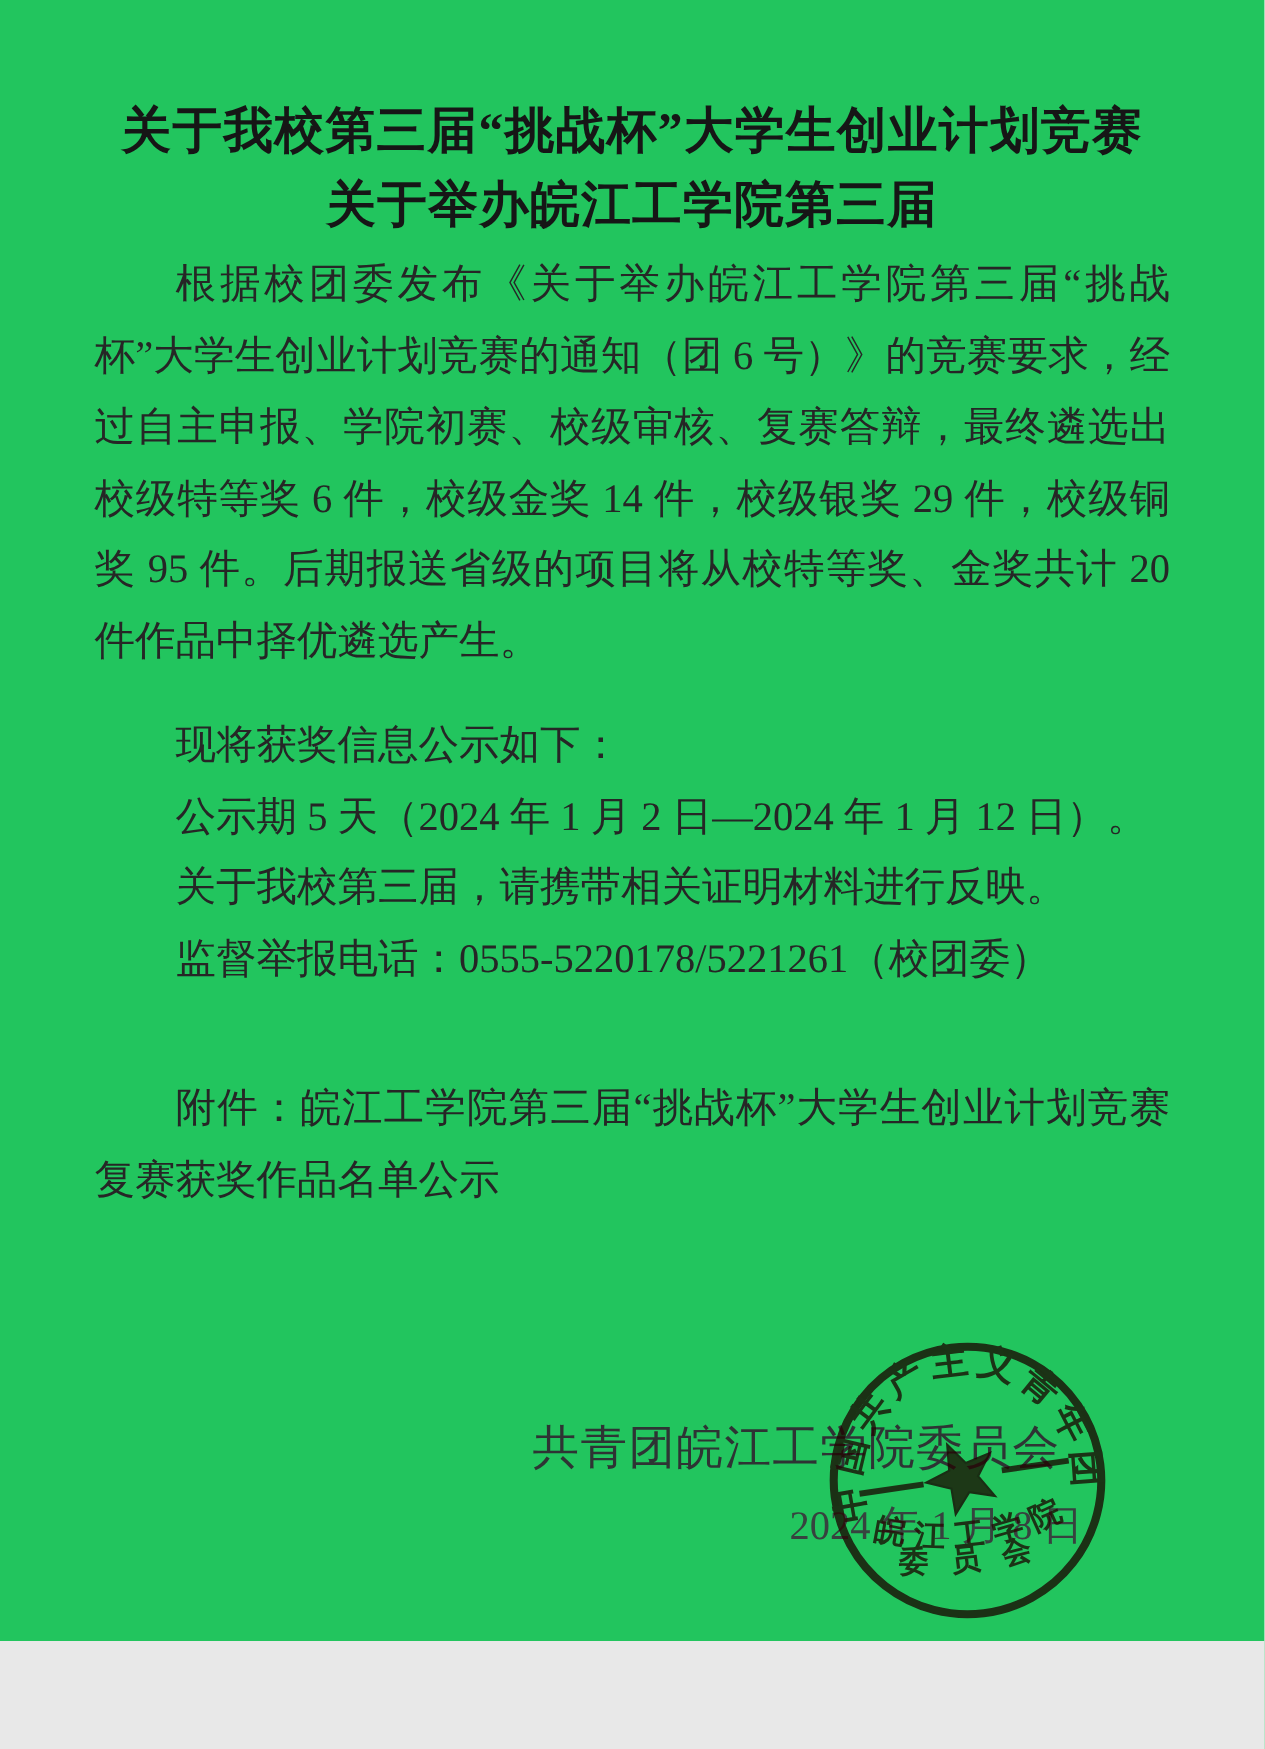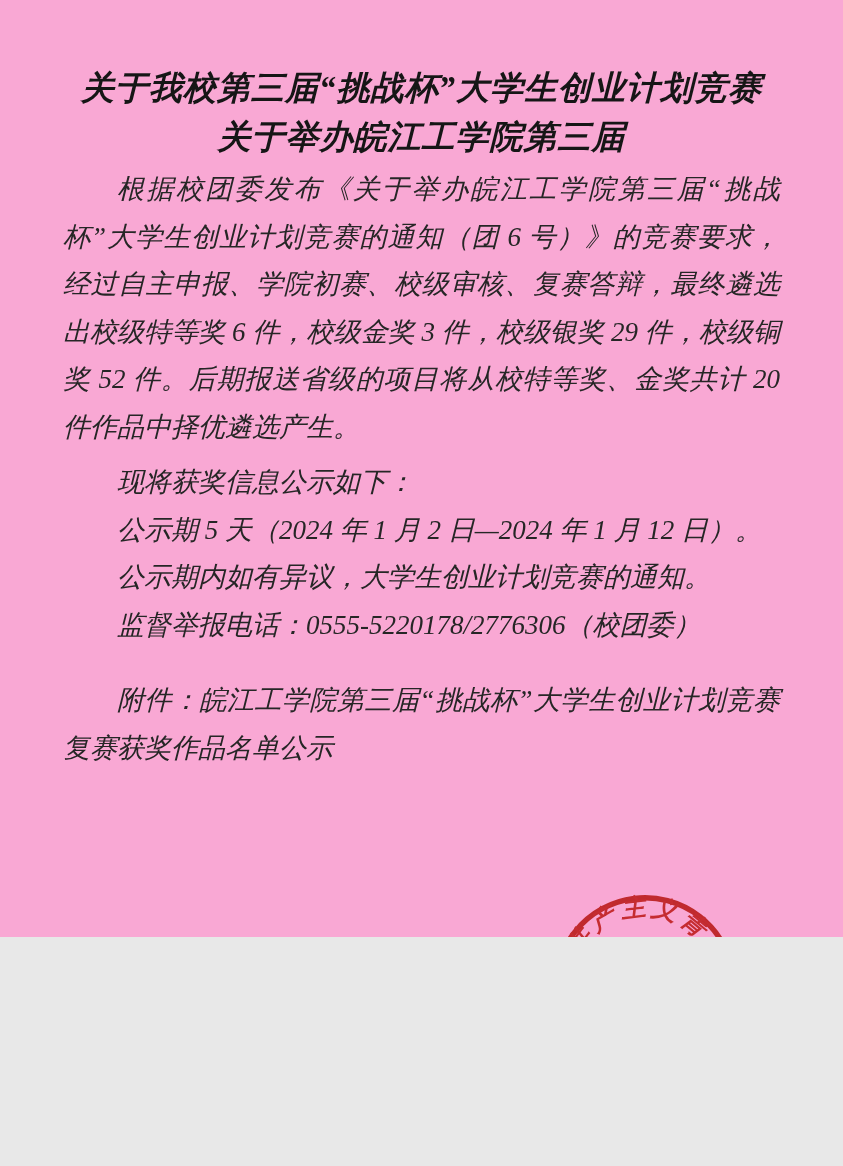--- a/index.html
+++ b/index.html
@@ -1,25 +1,24 @@
 <!DOCTYPE html>
 <html><head>
 <meta charset="utf-8">
 <style>
   html, body { margin: 0; padding: 0; background: #e8e8e8; }
   .page {
     position: relative;
     width: 843px;
-    height: 937px;
+    height: 1094px;
     margin: 0 auto;
-    background: #f9a8d4;
+    background: #22c55e;
     overflow: hidden;
     font-family: "Liberation Serif", "DejaVu Serif", serif;
     color: #262626;
-    font-style: italic;
   }
   .title-block {
     margin-top: 64px;
     text-align: center;
     font-size: 33px;
     font-weight: bold;
     line-height: 49px;
     letter-spacing: 1px;
     color: #161616;
   }
@@ -27,22 +26,22 @@
     margin-top: 4px;
     padding: 0 63px;
     font-size: 27px;
     line-height: 47.5px;
     text-align: justify;
   }
   .body-block p {
     margin: 0;
     text-indent: 2em;
   }
-  .body-block p.p-sub { margin-top: 8px; }
-  .body-block p.p-attachment { margin-top: 28px; }
+  .body-block p.p-sub { margin-top: 22px; }
+  .body-block p.p-attachment { margin-top: 52px; }
   .signature {
     position: absolute;
     top: 944px;
     right: 136px;
     font-size: 31px;
     letter-spacing: 1px;
     color: #2e3434;
   }
   .date {
     position: absolute;
@@ -72,25 +71,25 @@
 <body>
 
 <div class="page">
 
   <div class="title-block">
     <div>关于我校第三届“挑战杯”大学生创业计划竞赛</div>
     <div>关于举办皖江工学院第三届</div>
   </div>
 
   <div class="body-block">
-    <p>根据校团委发布《关于举办皖江工学院第三届“挑战杯”大学生创业计划竞赛的通知（团 6 号）》的竞赛要求，经过自主申报、学院初赛、校级审核、复赛答辩，最终遴选出校级特等奖 6 件，校级金奖 3 件，校级银奖 29 件，校级铜奖 52 件。后期报送省级的项目将从校特等奖、金奖共计 20 件作品中择优遴选产生。</p>
+    <p>根据校团委发布《关于举办皖江工学院第三届“挑战杯”大学生创业计划竞赛的通知（团 6 号）》的竞赛要求，经过自主申报、学院初赛、校级审核、复赛答辩，最终遴选出校级特等奖 6 件，校级金奖 14 件，校级银奖 29 件，校级铜奖 95 件。后期报送省级的项目将从校特等奖、金奖共计 20 件作品中择优遴选产生。</p>
     <p class="p-sub">现将获奖信息公示如下：</p>
     <p>公示期 5 天（2024 年 1 月 2 日—2024 年 1 月 12 日）。</p>
-    <p>公示期内如有异议，大学生创业计划竞赛的通知。</p>
-    <p>监督举报电话：0555-5220178/2776306（校团委）</p>
+    <p>关于我校第三届，请携带相关证明材料进行反映。</p>
+    <p>监督举报电话：0555-5220178/5221261（校团委）</p>
     <p class="p-attachment">附件：皖江工学院第三届“挑战杯”大学生创业计划竞赛复赛获奖作品名单公示</p>
   </div>
 
   <div class="signature">共青团皖江工学院委员会</div>
   <div class="date">2024 年 1 月 8 日</div>
 
   <div class="seal">
     <svg viewBox="0 0 200 200" xmlns="http://www.w3.org/2000/svg">
       <defs>
         <path id="ringArc" d="M 29.5 118.9 A 73 73 0 1 1 170.5 118.9" fill="none"></path>

